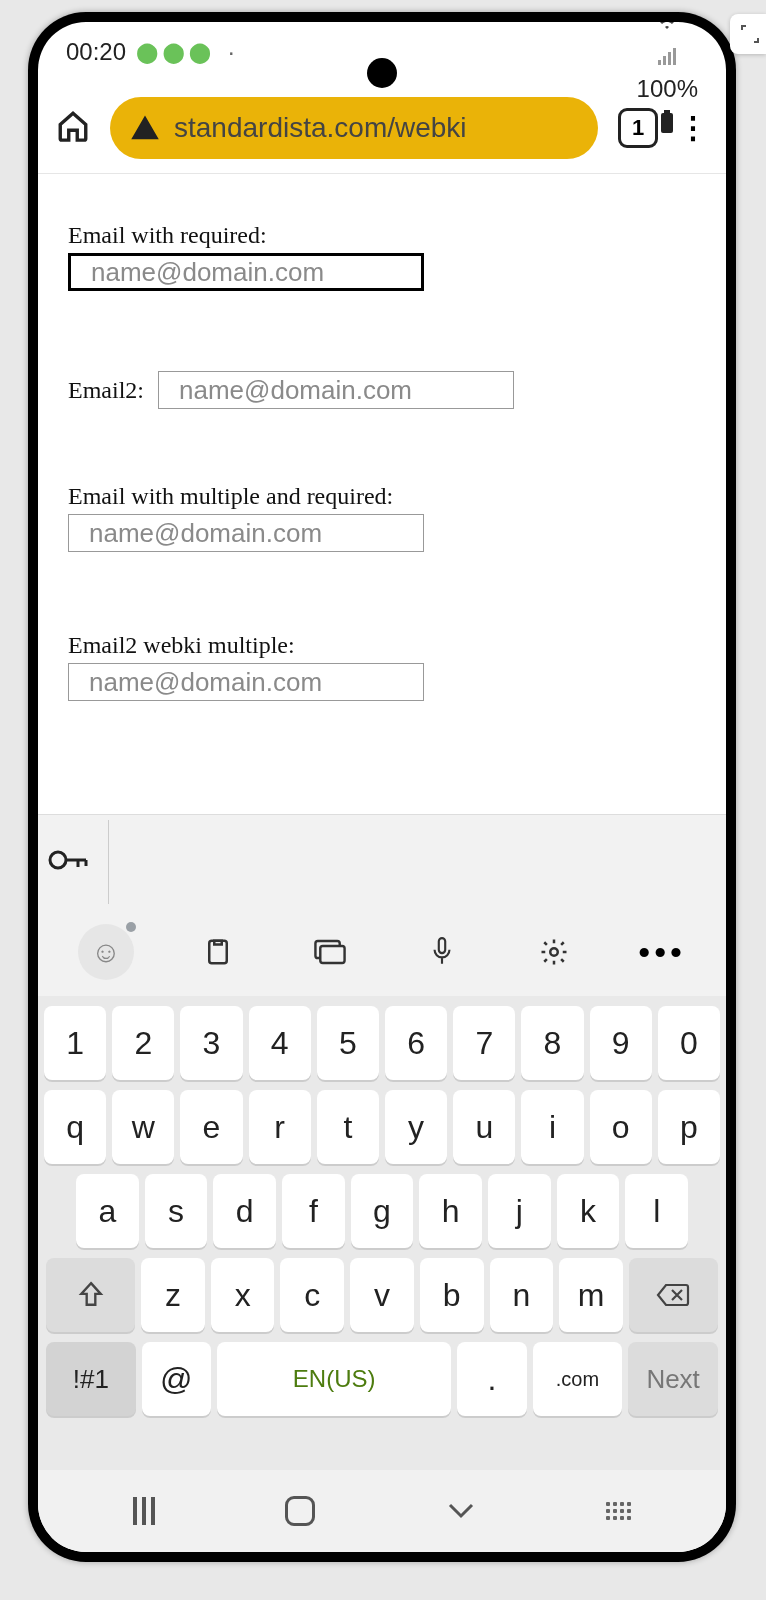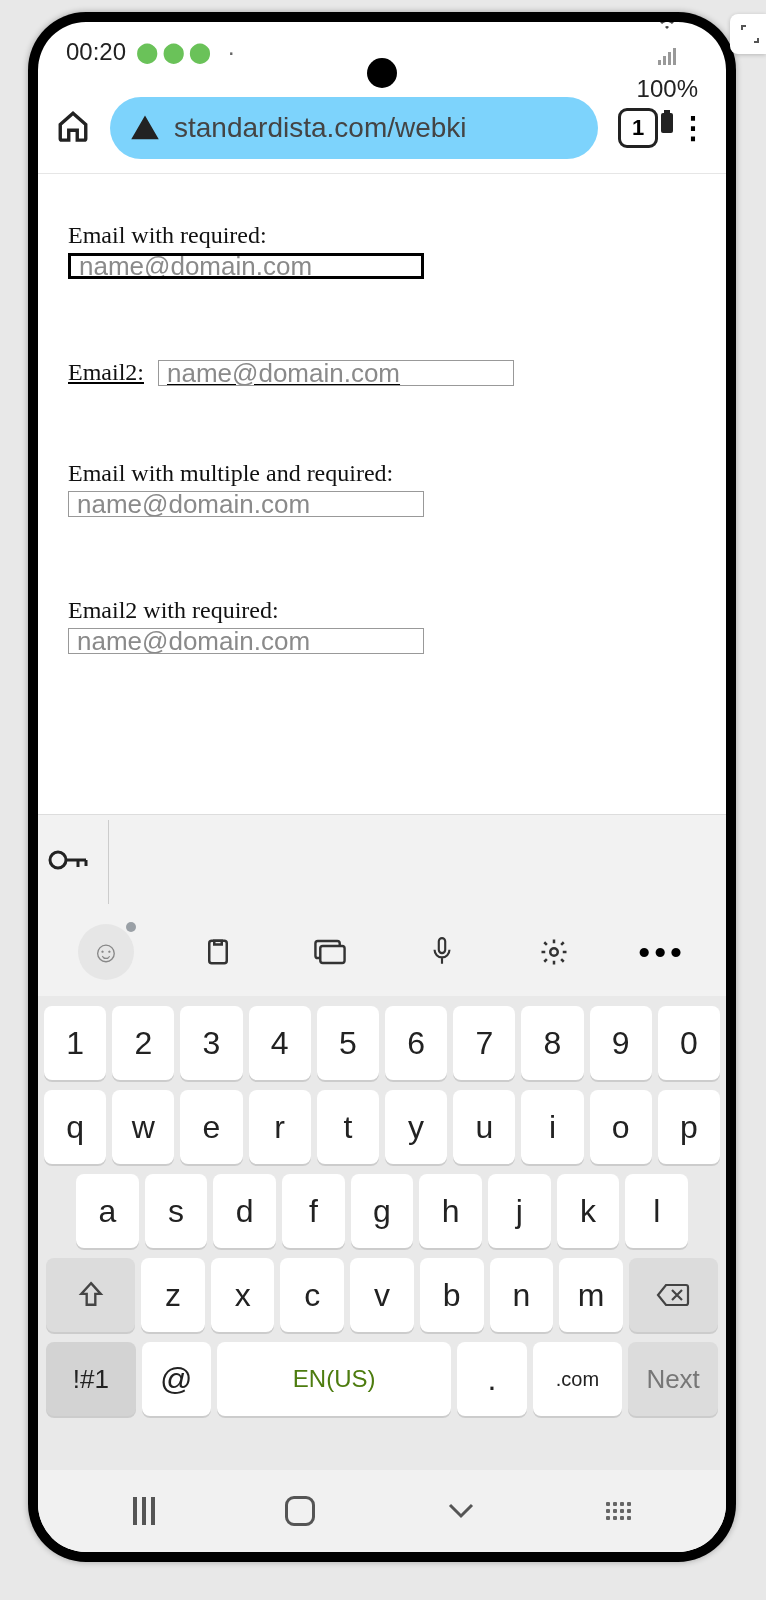--- a/index.html
+++ b/index.html
@@ -54,21 +54,21 @@
   .browser-bar {
     height: 92px;
     display: flex; align-items: center;
     padding: 0 18px;
     gap: 20px;
     border-bottom: 1px solid #e6e6e6;
   }
   .home-icon svg { width: 34px; height: 34px; }
   .url-pill {
     flex: 1;
-    background: #7dd3fc;
+    background: #eab308;
     border-radius: 40px;
     height: 62px;
     display: flex; align-items: center;
     padding: 0 20px;
     gap: 14px;
     font-size: 28px;
     color: #444;
   }
   .url-pill .warn { width: 30px; height: 30px; display:flex; align-items:center; justify-content:center; }
   .tabs-box {
@@ -85,30 +85,30 @@
     padding: 48px 30px 20px 30px;
     overflow: hidden;
   }
   .field { margin-bottom: 80px; }
   .field-label {
     font-family: Georgia, 'Times New Roman', serif;
     font-size: 24px;
     color: #111;
     margin-bottom: 4px;
   }
-  .inline-row { display: flex; align-items: flex-end; gap: 14px; text-decoration: underline; }
+  .inline-row { display: flex; align-items: center; gap: 14px; }
   .inline-row .field-label { margin-bottom: 0; }
   input.text-in {
     font-size: 26px;
-    padding: 4px 8px;
+    padding: 4px 20px;
     border: 1px solid #999;
     background: #fff;
     color: #333;
     width: 356px;
-    height: 26px;
+    height: 38px;
   }
   input.text-in.focused { border: 3px solid #000; }
   input::placeholder { color: #8a8a8a; }
   .field.compact { margin-bottom: 74px; }
   .field.last { margin-bottom: 0; }
 
   
   .suggest-strip {
     position: absolute;
     left: 0; right: 0;
@@ -288,21 +288,21 @@
           <input class="text-in" type="text" placeholder="name@domain.com" style="">
         </div>
       </div>
 
       <div class="field">
         <div class="field-label">Email with multiple and required:</div>
         <input class="text-in" type="text" placeholder="name@domain.com" style="">
       </div>
 
       <div class="field last">
-        <div class="field-label">Email2 with required:</div>
+        <div class="field-label">Email2 webki multiple:</div>
         <input class="text-in" type="text" placeholder="name@domain.com" style="">
       </div>
     </div>
 
     <div class="suggest-strip">
       <span class="key-icon">
         <svg width="40" height="28" viewBox="0 0 40 28" fill="none" stroke="#222" stroke-width="3">
             <circle cx="10" cy="14" r="8"></circle>
             <path d="M18 14h20M30 14v7M38 14v6"></path>
           </svg>

